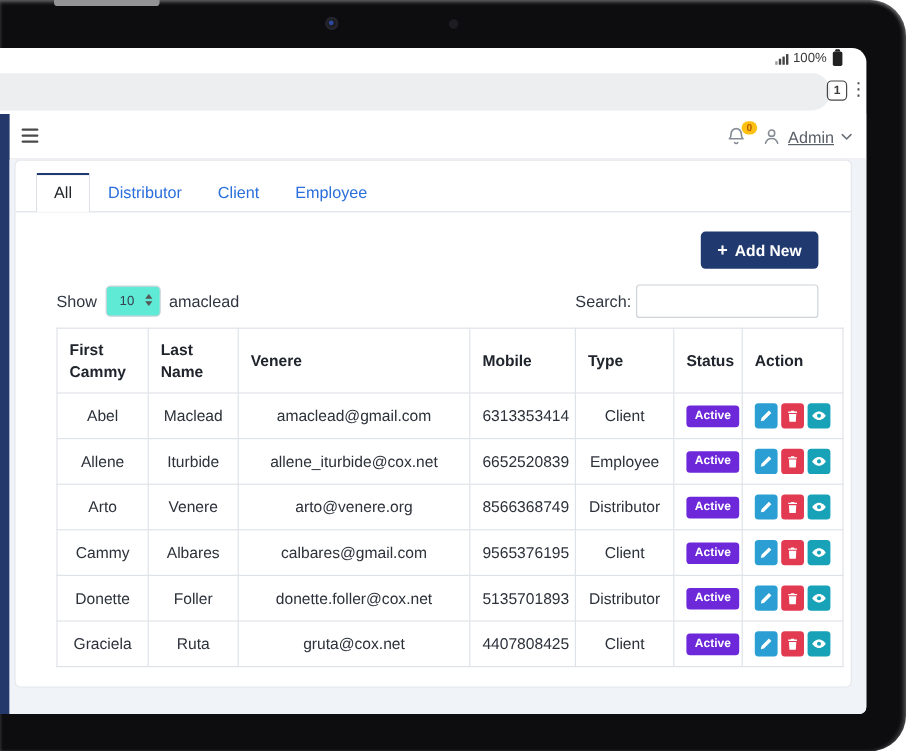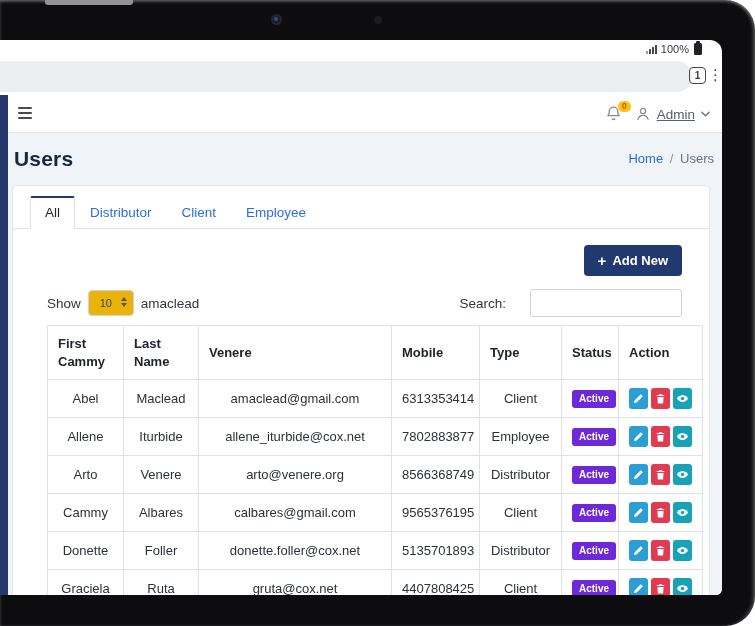--- a/index.html
+++ b/index.html
@@ -64,27 +64,27 @@
 
   .tab-content{padding:16px 27px 16px 34px;}
   .addnew-row{display:flex;justify-content:flex-end;margin-bottom:13px;}
   .btn-addnew{background:#203a70;color:#fff;border:none;border-radius:4px;font-size:13px;font-weight:600;
               padding:8px 14px;display:flex;align-items:center;gap:6px;cursor:pointer;}
   .btn-addnew .plus{font-size:15px;font-weight:700;line-height:1;}
 
   .controls{display:flex;justify-content:space-between;align-items:center;margin-bottom:8px;}
   .show-wrap{display:flex;align-items:center;gap:7px;font-size:13.5px;color:#2f3540;}
   .length-select{position:relative;width:46px;height:26px;border:1px solid #ced4da;border-radius:4px;
-                 display:flex;align-items:center;justify-content:center;gap:0;cursor:pointer;background:#eab308;}
+                 display:flex;align-items:center;justify-content:center;gap:0;cursor:pointer;background:#5eead4;}
   .length-select .val{font-size:11px;color:#374151;margin-right:10px;}
   .sel-arrows{position:absolute;right:6px;top:6px;display:flex;flex-direction:column;gap:2px;}
   .sel-arrows i{display:block;width:0;height:0;border-left:3.5px solid transparent;border-right:3.5px solid transparent;}
   .sel-arrows .up{border-bottom:4px solid #555;}
   .sel-arrows .down{border-top:4px solid #555;}
-  .search-wrap{display:flex;align-items:center;gap:24px;font-size:13.5px;color:#2f3540;}
+  .search-wrap{display:flex;align-items:center;gap:4px;font-size:13.5px;color:#2f3540;}
   .search-input{width:152px;height:28px;border:1px solid #ced4da;border-radius:3px;padding:0 8px;font-size:13px;outline:none;background:#fff;}
 
   table.users{border-collapse:collapse;table-layout:fixed;width:655px;}
   table.users th,table.users td{border:1px solid #dfe3e8;padding:8px 10px;font-size:13px;color:#2c313a;
         text-align:left;vertical-align:middle;overflow:hidden;white-space:normal;}
   table.users th{font-weight:700;color:#20242c;line-height:1.35;padding:9px 10px;}
   table.users td{height:35px;line-height:1.2;text-align:center;}
   col.c-first{width:76px;} col.c-last{width:75px;} col.c-email{width:193px;} col.c-mobile{width:88px;}
   col.c-type{width:82px;} col.c-status{width:57px;} col.c-action{width:84px;}
 
@@ -151,28 +151,20 @@
             <path d="M1 1l4 4 4-4"></path>
           </svg>
         </span>
       </div>
     </div>
 
     <div class="side-strip"></div>
 
     <div class="main">
 
-      <div class="page-head">
-        <div class="page-title">Users</div>
-        <div class="breadcrumb">
-          <span class="bc-link">Home</span>
-          <span class="bc-sep">/</span>
-          <span>Users</span>
-        </div>
-      </div>
 
       <div class="card">
 
         <div class="tabs">
           <div class="tab active">All</div>
           <div class="tab">Distributor</div>
           <div class="tab">Client</div>
           <div class="tab">Employee</div>
         </div>
 
@@ -254,21 +246,21 @@
           </svg>
         </button>
       </span>
     </td>
   </tr>
 
   <tr>
     <td>Allene</td>
     <td>Iturbide</td>
     <td>allene_iturbide@cox.net</td>
-    <td>7802883877</td>
+    <td>6652520839</td>
     <td>Employee</td>
     <td>
       <span class="badge-active">Active</span>
     </td>
     <td>
       <span class="actions">
         <button class="act edit">
           <svg class="icon-svg" width="11" height="11" viewBox="0 0 14 14">
             <path fill="#fff" d="M9.9 1.5l2.6 2.6-7.9 7.9-3.3.7.7-3.3 7.9-7.9z"></path>
           </svg>

